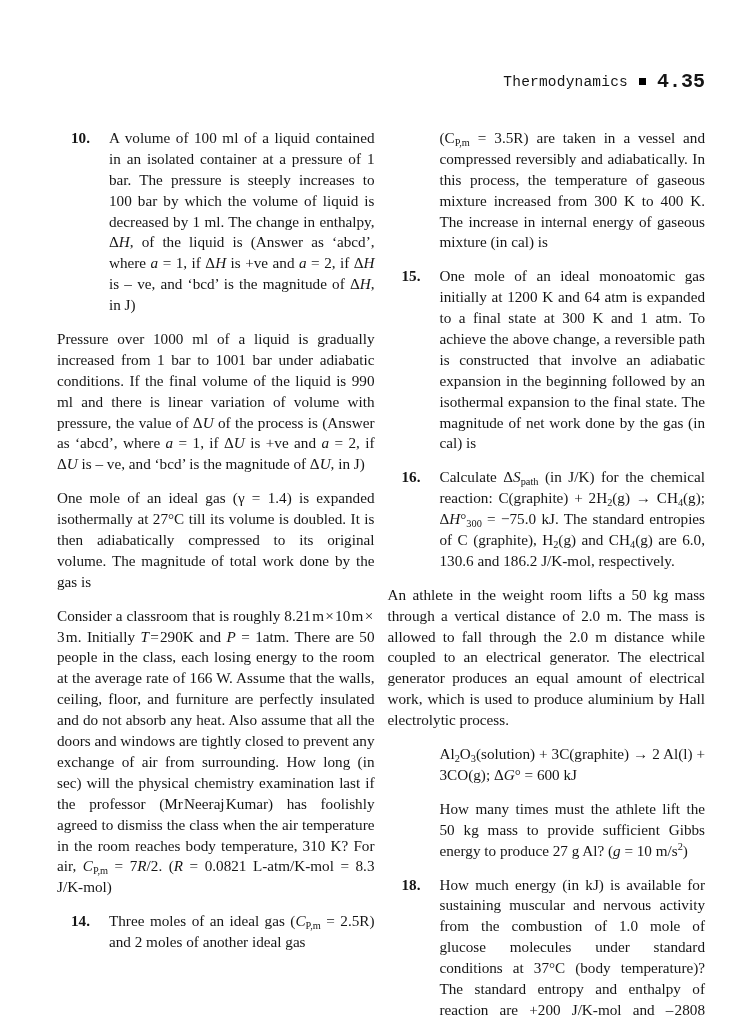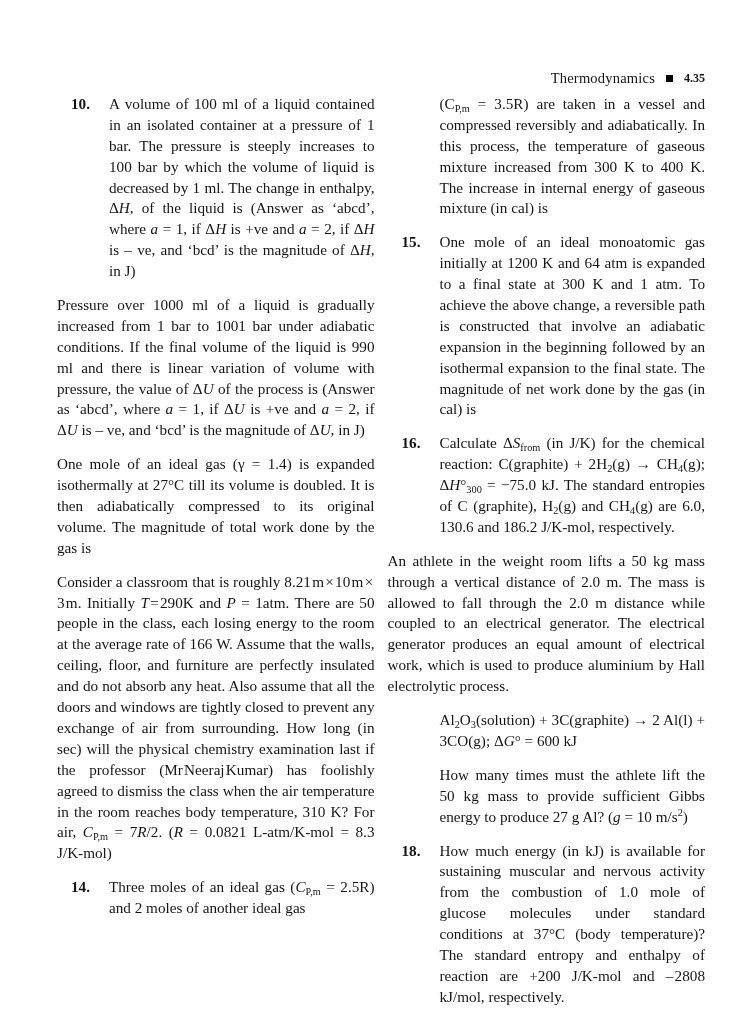--- a/index.html
+++ b/index.html
@@ -13,33 +13,33 @@
   .page {
     box-sizing: border-box;
     width: 739px; height: 1024px;
     padding: 70px 34px 0 57px;
   }
   .header {
     display: flex;
     justify-content: flex-end;
     align-items: center;
     gap: 11px;
-    font-family: Liberation Serif, serif;
+    font-family: Liberation Mono, monospace;
     font-size: 14.5px;
-    margin-bottom: 7px;
+    margin-bottom: 35px;
   }
   .header .chapter { letter-spacing: 0.2px; }
   .header .square {
     width: 7px; height: 7px;
     background: #000;
     display: inline-block;
   }
   .header .page-num {
     font-weight: bold;
-    font-size: 12px;
+    font-size: 20px;
   }
   .columns {
     display: flex;
     gap: 13px;
   }
   .col {
     width: 50%;
     font-size: 15.2px;
     line-height: 1.375;
   }
@@ -103,21 +103,21 @@
     <span class="body">(C<sub>P,m</sub> = 3.5R) are taken in a vessel and compressed reversibly and adiabatically. In this process, the temperature of gaseous mixture increased from 300 K to 400 K. The increase in internal energy of gaseous mixture (in cal) is</span>
   </div>
 
   <div class="problem">
     <span class="num">15.</span>
     <span class="body">One mole of an ideal monoatomic gas initially at 1200 K and 64 atm is expanded to a final state at 300 K and 1 atm. To achieve the above change, a reversible path is constructed that involve an adiabatic expansion in the beginning followed by an isothermal expansion to the final state. The magnitude of net work done by the gas (in cal) is</span>
   </div>
 
   <div class="problem">
     <span class="num">16.</span>
-    <span class="body">Calculate Δ<i>S</i><sub>from</sub> (in J/K) for the chemical reaction: C(graphite) + 2H<sub>2</sub>(g) → CH<sub>4</sub>(g); Δ<i>H</i>°<sub>300</sub> = −75.0 kJ. The standard entropies of C (graphite), H<sub>2</sub>(g) and CH<sub>4</sub>(g) are 6.0, 130.6 and 186.2 J/K-mol, respectively.</span>
+    <span class="body">Calculate Δ<i>S</i><sub>path</sub> (in J/K) for the chemical reaction: C(graphite) + 2H<sub>2</sub>(g) → CH<sub>4</sub>(g); Δ<i>H</i>°<sub>300</sub> = −75.0 kJ. The standard entropies of C (graphite), H<sub>2</sub>(g) and CH<sub>4</sub>(g) are 6.0, 130.6 and 186.2 J/K-mol, respectively.</span>
   </div>
 
   <div class="problem">
     <span class="body">An athlete in the weight room lifts a 50 kg mass through a vertical distance of 2.0 m. The mass is allowed to fall through the 2.0 m distance while coupled to an electrical generator. The electrical generator produces an equal amount of electrical work, which is used to produce aluminium by Hall electrolytic process.</span>
   </div>
 
   <div class="problem">
     <span class="num"></span>
     <span class="body">Al<sub>2</sub>O<sub>3</sub>(solution) + 3C(graphite) → 2 Al(l) + 3CO(g); Δ<i>G</i>° = 600 kJ</span>
   </div>

